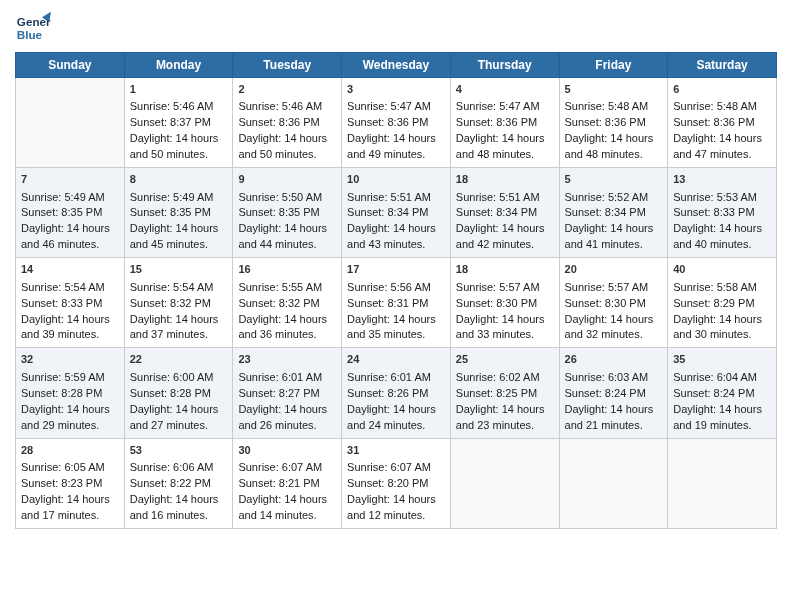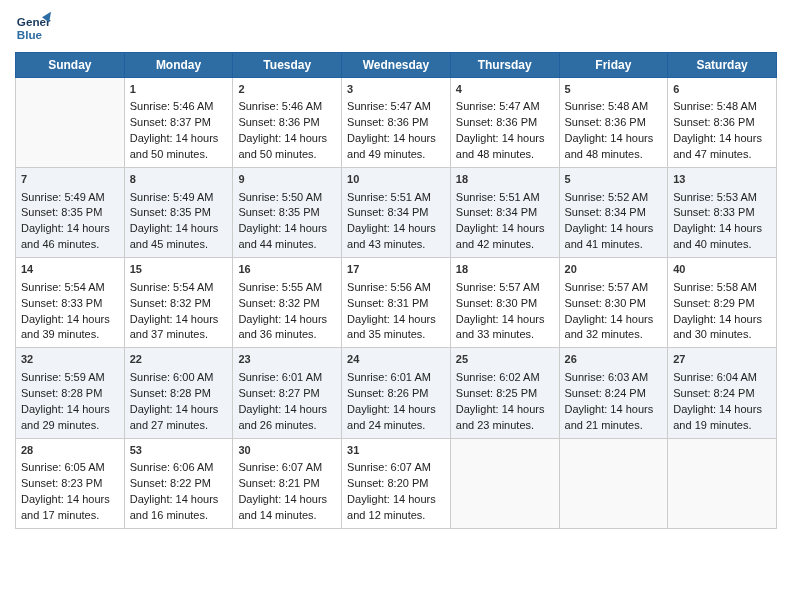--- a/index.html
+++ b/index.html
@@ -216,21 +216,21 @@
         </td>
         <td>
           <span class="day-number">25</span>
           <div class="day-info">Sunrise: 6:02 AM<br>Sunset: 8:25 PM<br>Daylight: 14 hours<br>and 23 minutes.</div>
         </td>
         <td>
           <span class="day-number">26</span>
           <div class="day-info">Sunrise: 6:03 AM<br>Sunset: 8:24 PM<br>Daylight: 14 hours<br>and 21 minutes.</div>
         </td>
         <td>
-          <span class="day-number">27</span>
+          <span class="day-number">35</span>
           <div class="day-info">Sunrise: 6:04 AM<br>Sunset: 8:24 PM<br>Daylight: 14 hours<br>and 19 minutes.</div>
         </td>
       </tr>
       <tr>
         <td>
           <span class="day-number">28</span>
           <div class="day-info">Sunrise: 6:05 AM<br>Sunset: 8:23 PM<br>Daylight: 14 hours<br>and 17 minutes.</div>
         </td>
         <td>
           <span class="day-number">53</span>

